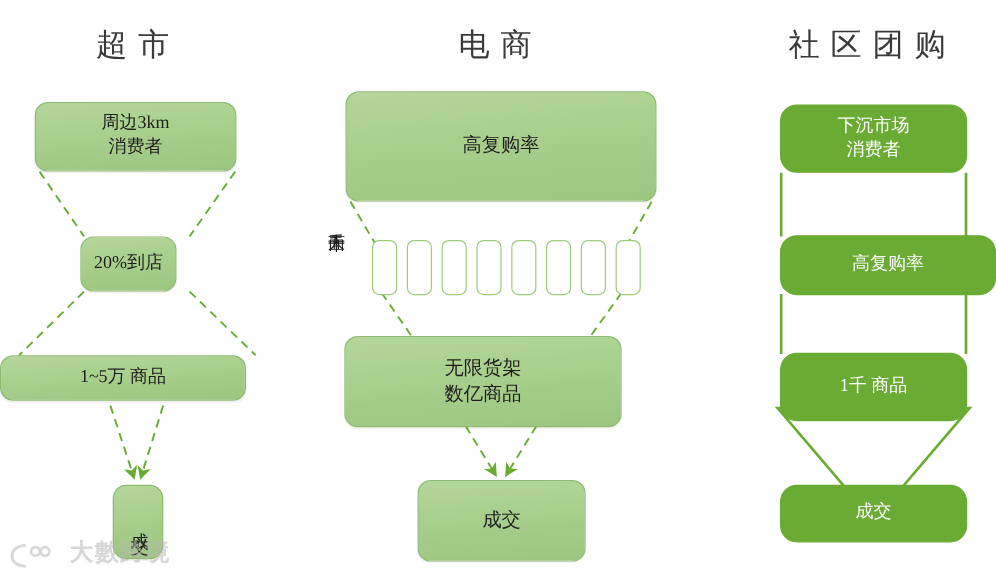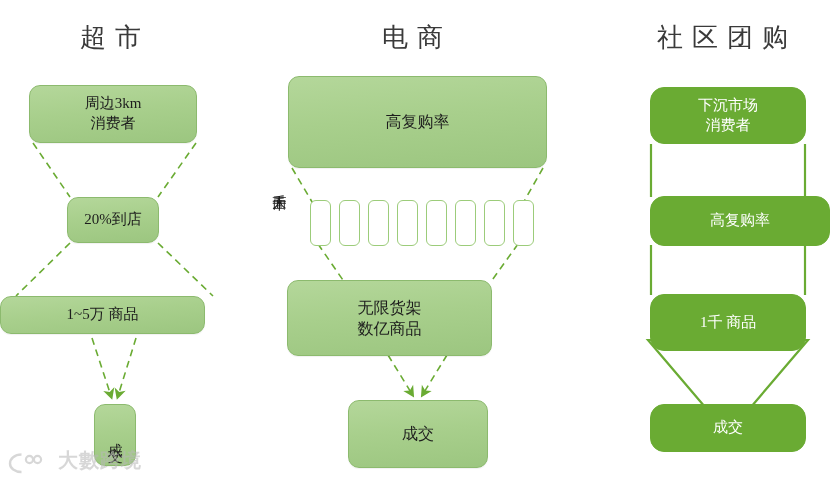--- a/index.html
+++ b/index.html
@@ -172,42 +172,42 @@
     <path d="M 648 340 L 808 340 L 728 434 Z" fill="none" stroke="#6aab33" stroke-width="2.2" stroke-linejoin="miter"></path>
   </svg>
 
   <div class="col-title" id="title-dianshang">电商</div>
   <div class="col-title" id="title-chaoshi">超市</div>
   <div class="col-title" id="title-shequ">社区团购</div>
 
   <div class="node pale" id="sm-audience" style="left:29px; top:85px; width:168px; height:58px;">周边3km
 消费者</div>
 
-  <div class="node pale" id="sm-visit-rate" style="left:67px; top:197px; width:92px; height:46px;">20%到店</div>
+  <div class="node pale" id="sm-visit-rate" style="left:67px; top:197px; width:80px; height:46px;">20%到店</div>
 
   <div class="node pale" id="sm-skus" style="left:0; top:296px; width:205px; height:38px;">1~5万 商品</div>
 
   <div class="node pale" id="sm-deal" style="left:94px; top:404px; width:42px; height:62px;">
     <span class="vert-text">成交</span>
   </div>
 
   <div class="node pale" id="ec-audience" style="left:288px; top:76px; width:259px; height:92px; font-size:16px;">高复购率</div>
 
   <div id="label-qianren">千人千面</div>
 
   <div class="cell" style="left:310px; top:200px;"></div>
   <div class="cell" style="left:339px; top:200px;"></div>
   <div class="cell" style="left:368px; top:200px;"></div>
   <div class="cell" style="left:397px; top:200px;"></div>
   <div class="cell" style="left:426px; top:200px;"></div>
   <div class="cell" style="left:455px; top:200px;"></div>
   <div class="cell" style="left:484px; top:200px;"></div>
   <div class="cell" style="left:513px; top:200px;"></div>
 
-  <div class="node pale" id="ec-skus" style="left:287px; top:280px; width:205px; height:76px; font-size:16px;">无限货架
+  <div class="node pale" id="ec-skus" style="left:287px; top:280px; width:231px; height:76px; font-size:16px;">无限货架
 数亿商品</div>
 
   <div class="node pale" id="ec-deal" style="left:348px; top:400px; width:140px; height:68px; font-size:16px;">成交</div>
 
   <div class="node solid" id="cgb-audience" style="left:650px; top:87px; width:156px; height:57px;">下沉市场
 消费者</div>
 
   <div class="node solid" id="cgb-repurchase" style="left:650px; top:196px; width:180px; height:50px;">高复购率</div>
 
   <div class="node solid" id="cgb-skus" style="left:650px; top:294px; width:156px; height:57px;">1千 商品</div>

